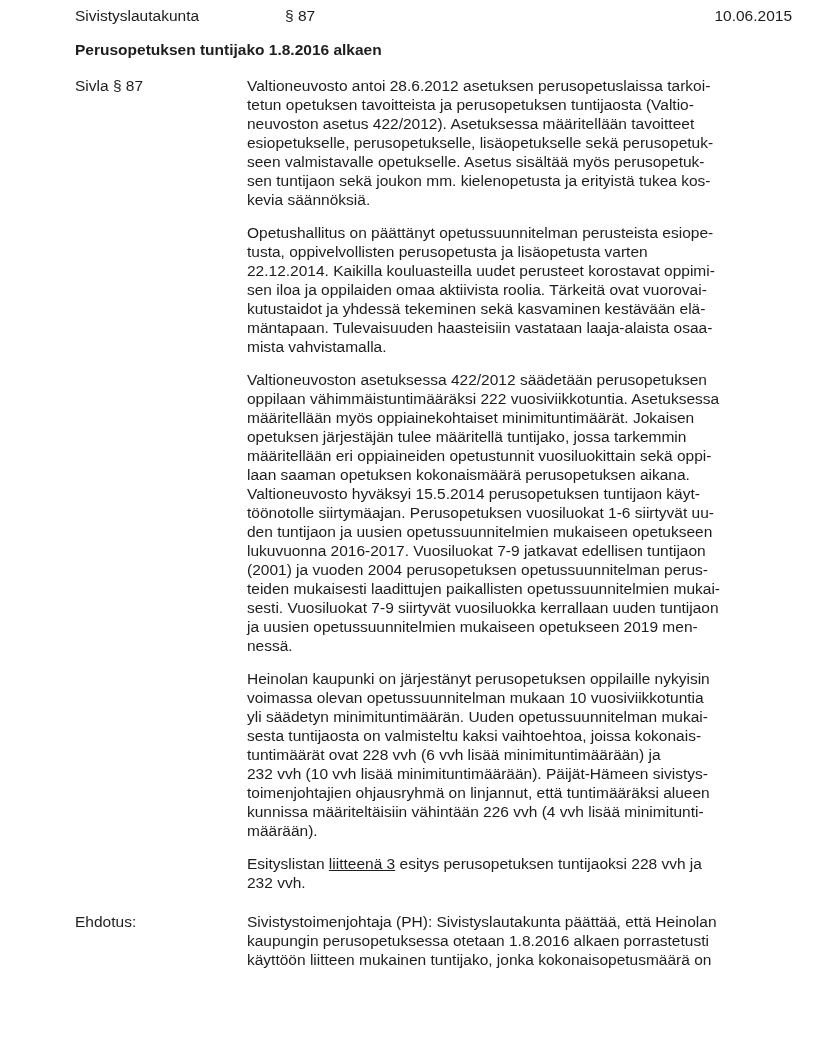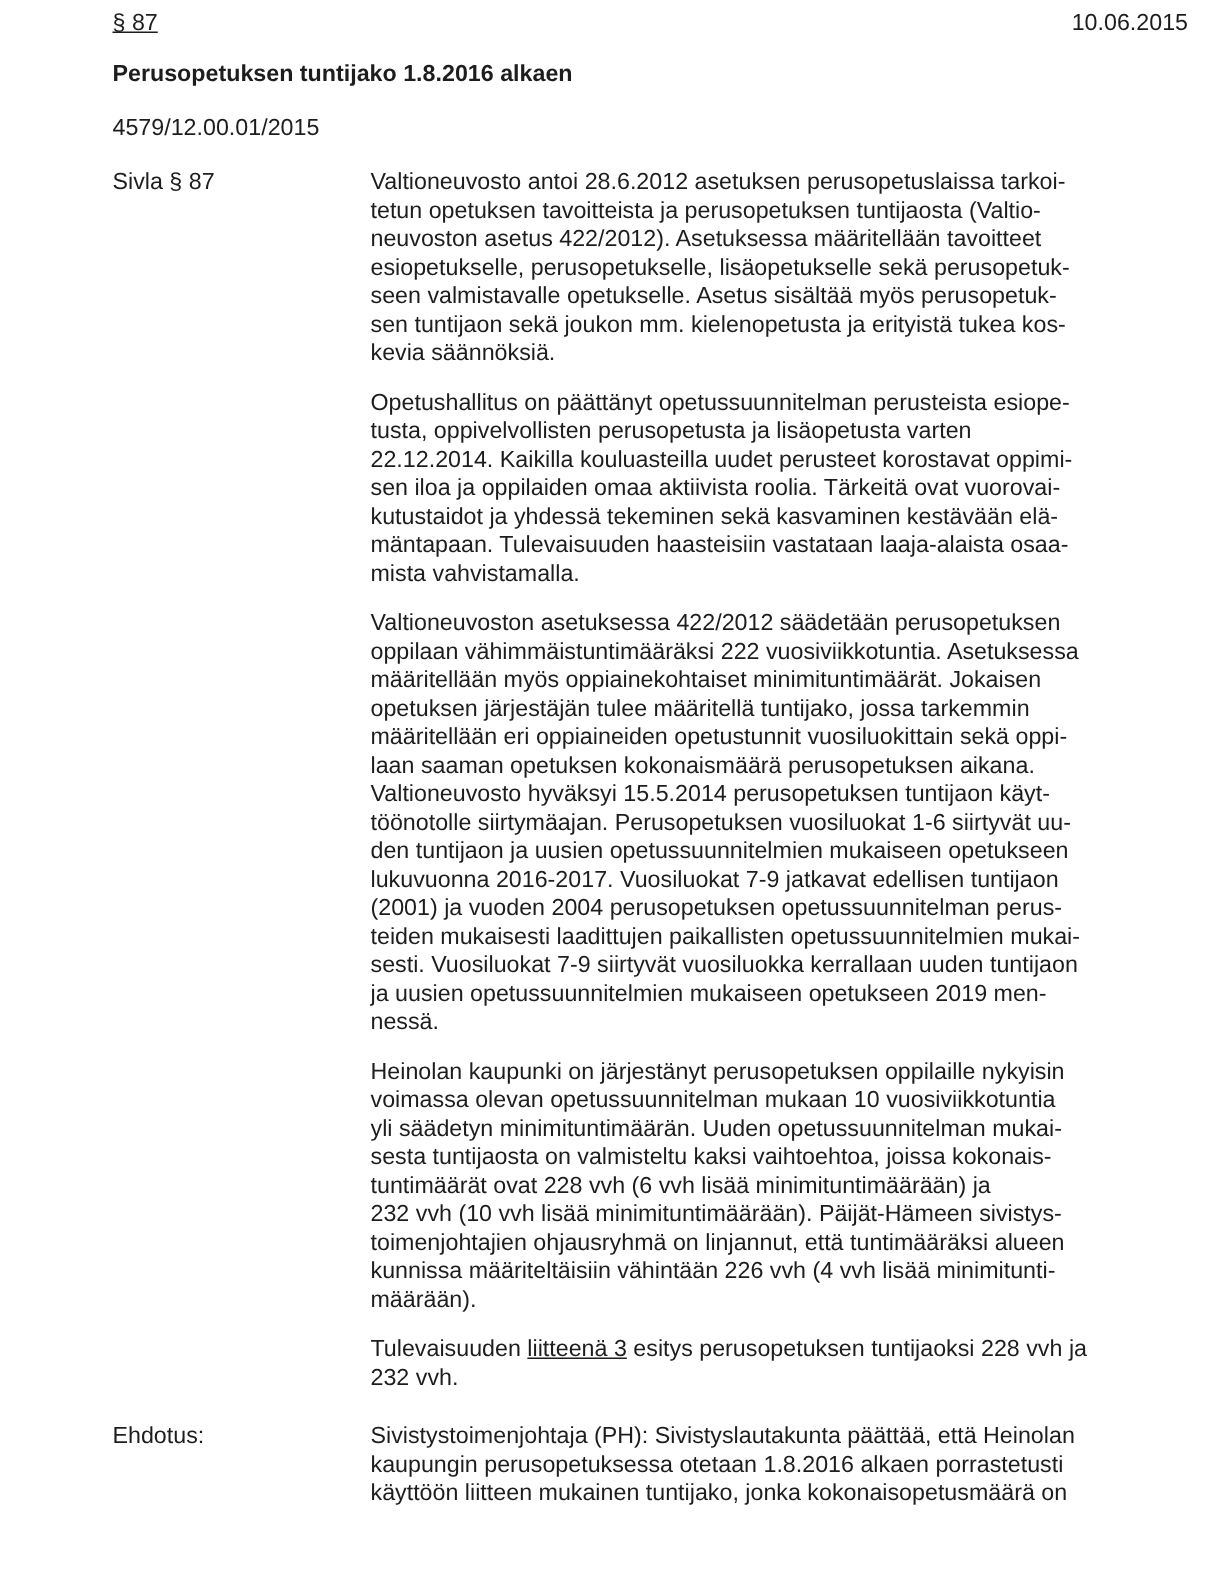--- a/index.html
+++ b/index.html
@@ -10,21 +10,21 @@
     overflow: hidden;
     font-family: "Liberation Sans", "DejaVu Sans", sans-serif;
     font-size: 15.5px;
     line-height: 19px;
     color: #1d1d1d;
   }
   .page { padding: 6px 24px 0 75px; }
 
   .header-row { display: flex; }
   .header-committee { width: 210px; }
-  .header-section { width: 235px; text-decoration: underline; }
+  .header-section { width: 235px; }
   .header-date { flex: 1; text-align: right; }
 
   .doc-title { font-weight: bold; margin-top: 15px; }
   .case-number { margin-top: 17px; }
 
   .row { display: flex; align-items: flex-start; }
   .row-sivla { margin-top: 17px; justify-content: space-between; }
   .row-proposal { margin-top: 20px; }
   .label-col { width: 172px; flex-shrink: 0; }
   .content-col { flex: 1; min-width: 0; }
@@ -38,27 +38,27 @@
     color: inherit;
     cursor: pointer;
   }
 </style>
 </head>
 <body>
 
 <div class="page">
 
   <div class="header-row">
+    <span class="header-committee">Sivistyslautakunta</span>
     <span class="header-section">§ 87</span>
     <span class="header-date">10.06.2015</span>
   </div>
 
   <div class="doc-title">Perusopetuksen tuntijako 1.8.2016 alkaen</div>
 
-  <div class="case-number">4579/12.00.01/2015</div>
 
   <div class="row row-sivla">
     <div class="label-col">Sivla § 87</div>
     <div class="content-col">
       <p>Valtioneuvosto antoi 28.6.2012 asetuksen perusopetuslaissa tarkoi-
 tetun opetuksen tavoitteista ja perusopetuksen tuntijaosta (Valtio-
 neuvoston asetus 422/2012). Asetuksessa määritellään tavoitteet
 esiopetukselle, perusopetukselle, lisäopetukselle sekä perusopetuk-
 seen valmistavalle opetukselle. Asetus sisältää myös perusopetuk-
 sen tuntijaon sekä joukon mm. kielenopetusta ja erityistä tukea kos-
@@ -87,21 +87,21 @@
 nessä.</p>
       <p>Heinolan kaupunki on järjestänyt perusopetuksen oppilaille nykyisin
 voimassa olevan opetussuunnitelman mukaan 10 vuosiviikkotuntia
 yli säädetyn minimituntimäärän. Uuden opetussuunnitelman mukai-
 sesta tuntijaosta on valmisteltu kaksi vaihtoehtoa, joissa kokonais-
 tuntimäärät ovat 228 vvh (6 vvh lisää minimituntimäärään) ja
 232 vvh (10 vvh lisää minimituntimäärään). Päijät-Hämeen sivistys-
 toimenjohtajien ohjausryhmä on linjannut, että tuntimääräksi alueen
 kunnissa määriteltäisiin vähintään 226 vvh (4 vvh lisää minimitunti-
 määrään).</p>
-      <p><span>Tulevaisuuden </span><span class="attachment-link">liitteenä 3</span><span> esitys perusopetuksen tuntijaoksi 228 vvh ja
+      <p><span>Esityslistan </span><span class="attachment-link">liitteenä 3</span><span> esitys perusopetuksen tuntijaoksi 228 vvh ja
 232 vvh.</span></p>
     </div>
   </div>
 
   <div class="row row-proposal">
     <div class="label-col">Ehdotus:</div>
     <div class="content-col">
       <p>Sivistystoimenjohtaja (PH): Sivistyslautakunta päättää, että Heinolan
 kaupungin perusopetuksessa otetaan 1.8.2016 alkaen porrastetusti
 käyttöön liitteen mukainen tuntijako, jonka kokonaisopetusmäärä on</p>

